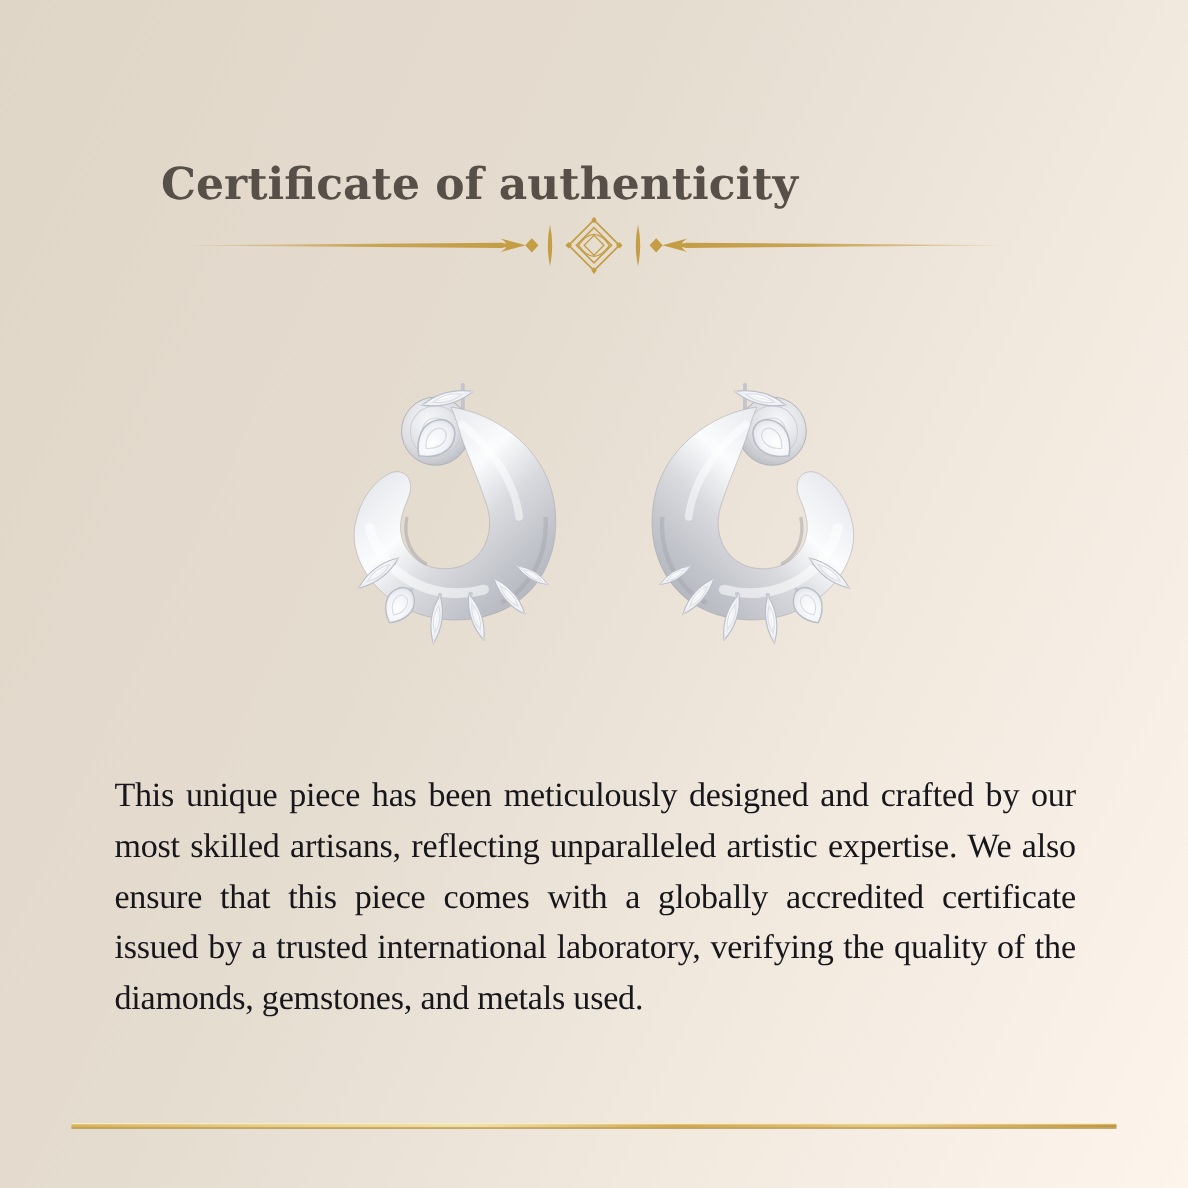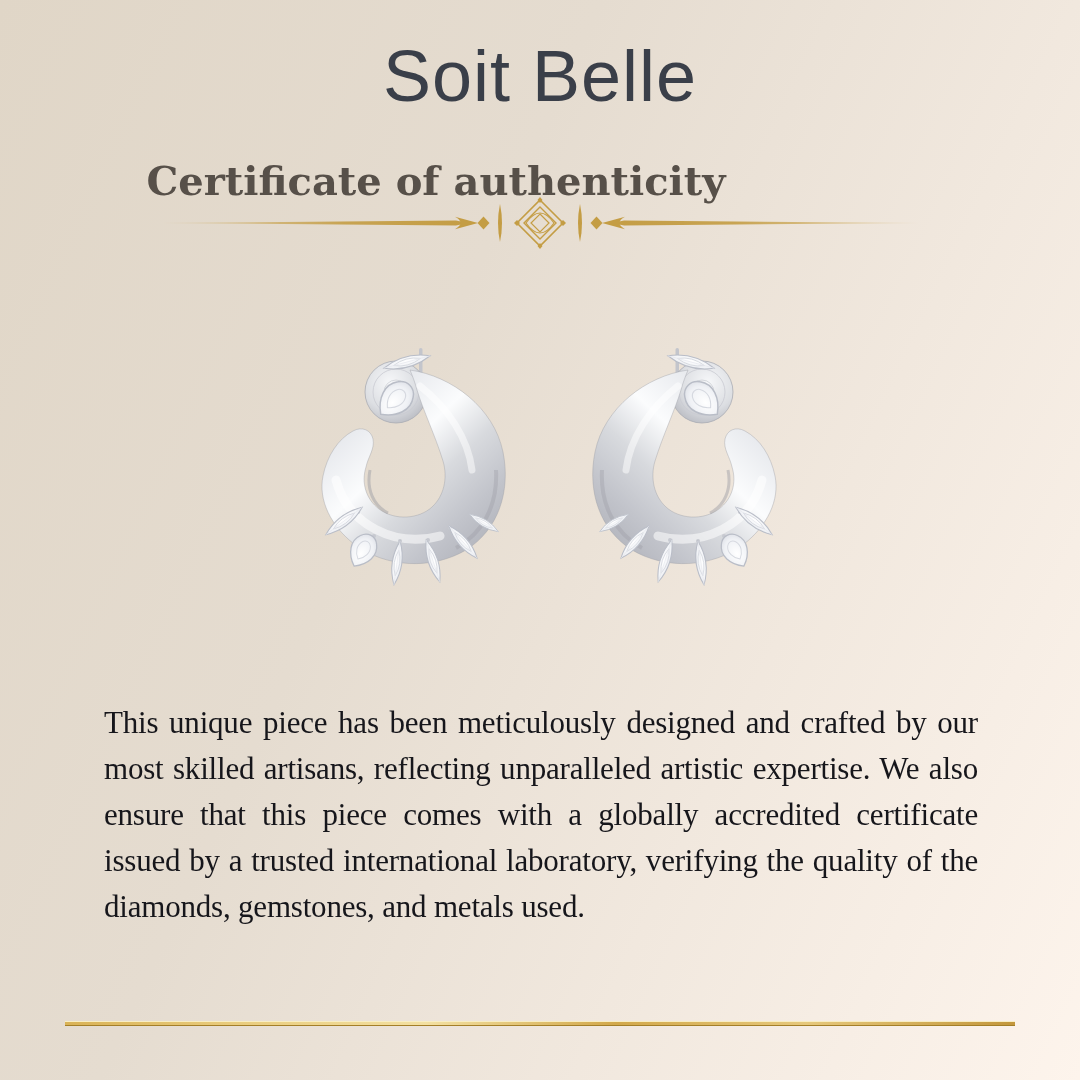--- a/index.html
+++ b/index.html
@@ -21,21 +21,20 @@
     letter-spacing: 1px;
     color: #3a3f49;
   }
 
   .title {
     position: absolute; top: 142px; left: 0; width: 872px;
     text-align: center;
     font-family: "DejaVu Serif", serif;
     font-size: 40px; line-height: 52px; font-weight: 700;
     color: #575049;
-    margin-top: 13px;
   }
 
   .divider {
     position: absolute; top: 197px; left: 160px;
     width: 760px; height: 52px;
   }
 
   .earrings {
     position: absolute; top: 320px; left: 300px;
     width: 498px; height: 280px;
@@ -142,21 +141,20 @@
       <use href="#stone" transform="translate(97,243) rotate(-82) scale(0.92)"></use>
       <use href="#stone" transform="translate(133,241) rotate(72) scale(0.92)"></use>
       <use href="#stone" transform="translate(163,222) rotate(49) scale(0.9)"></use>
       <use href="#stone" transform="translate(184,203) rotate(31) scale(0.7)"></use>
     </g>
   </defs>
 </svg>
 
 <div class="page">
 
-  <div class="logo">Soit Belle</div>
 
   <h1 class="title">Certificate of authenticity</h1>
 
   <div class="divider">
     <svg width="760" height="52" viewBox="0 0 760 52">
       <g>
         <path d="M0 26 L296 23.6 L308 26 L296 28.4 Z" fill="url(#gfL)"></path>
         <path d="M760 26 L464 23.6 L452 26 L464 28.4 Z" fill="url(#gfR)"></path>
         <g fill="#c49d44">
           <path d="M318 26 L295 19.8 Q306 26 295 32.2 Z"></path>

